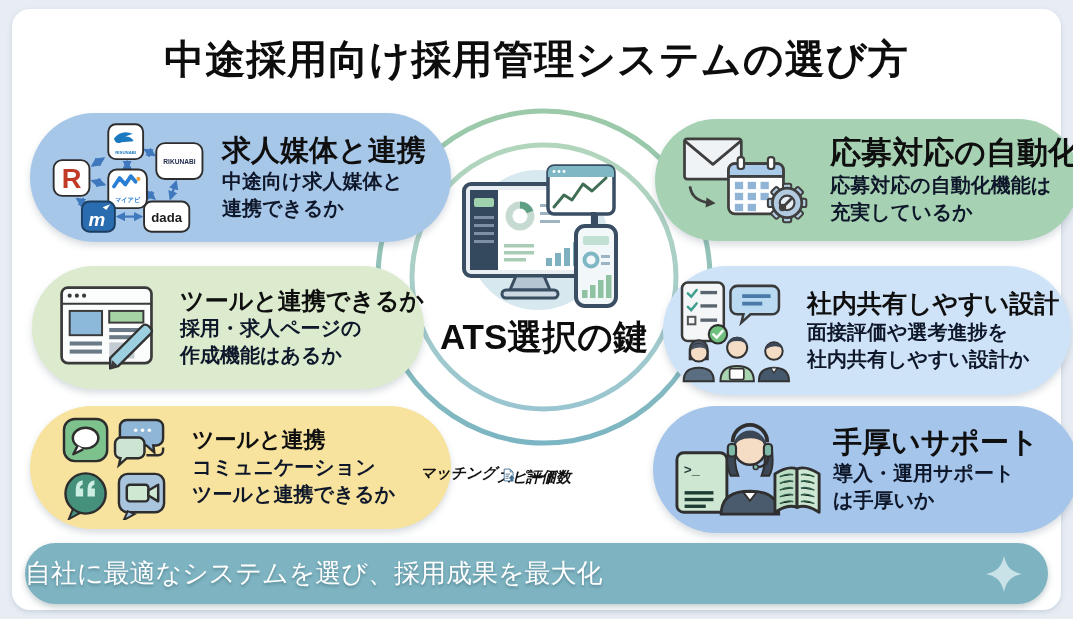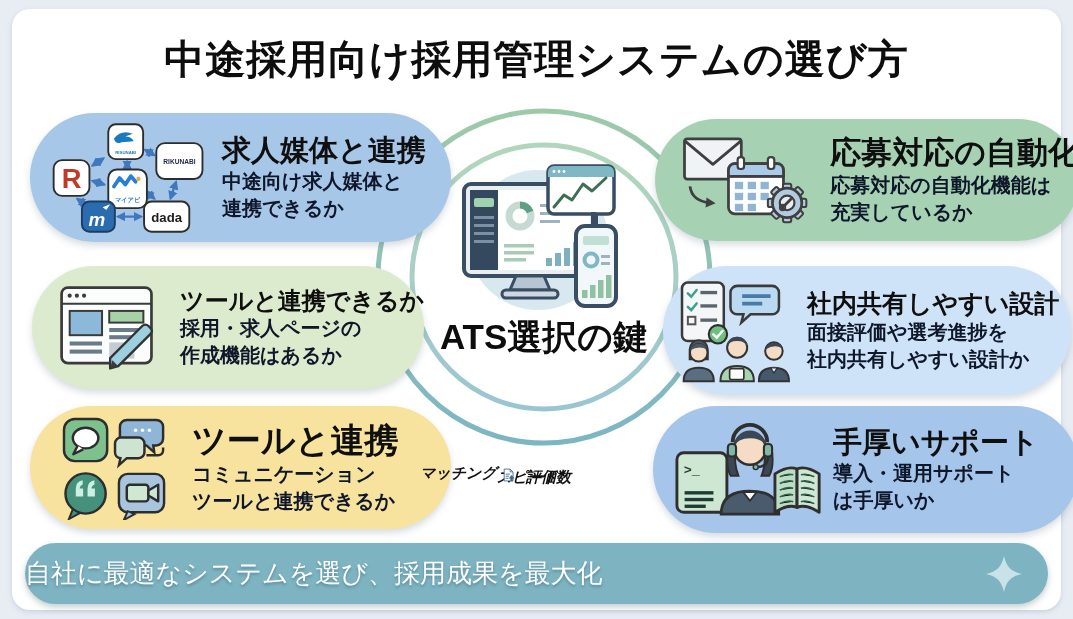--- a/index.html
+++ b/index.html
@@ -30,21 +30,21 @@
   .card .txt{display:flex;flex-direction:column;}
   .card .ttl{font-weight:900;color:#0f0f0f;white-space:nowrap;line-height:1.22;}
   .card .dsc{font-weight:700;color:#0f172a;font-size:20px;line-height:1.35;white-space:nowrap;}
   .c1{left:30px;top:113px;width:403px;height:129px;border-radius:65px;background:#a7c7e9;padding-left:18px;}
   .c1 .ttl{font-size:29px;}
   .c1 .txt{margin-left:12px;}
   .c2{left:32px;top:266px;width:366px;height:123px;border-radius:62px;background:#dcebcd;padding-left:26px;}
   .c2 .ttl{font-size:24px;}
   .c2 .txt{margin-left:16px;}
   .c3{left:30px;top:406px;width:391px;height:123px;border-radius:62px;background:#f7e39e;padding-left:30px;}
-  .c3 .ttl{font-size:34px;}
+  .c3 .ttl{font-size:22px;}
   .c3 .txt{margin-left:20px;}
   .c4{left:655px;top:119px;width:400px;height:122px;border-radius:61px;background:#a6d2b3;padding-left:24px;}
   .c4 .ttl{font-size:31px;}
   .c4 .txt{margin-left:12px;}
   .c5{left:663px;top:266px;width:394px;height:129px;border-radius:65px;background:#cfe3f8;padding-left:14px;}
   .c5 .ttl{font-size:25px;}
   .c5 .txt{margin-left:8px;}
   .c6{left:653px;top:406px;width:404px;height:127px;border-radius:64px;background:#a5c5ea;padding-left:22px;}
   .c6 .ttl{font-size:29px;}
   .c6 .txt{margin-left:10px;}

